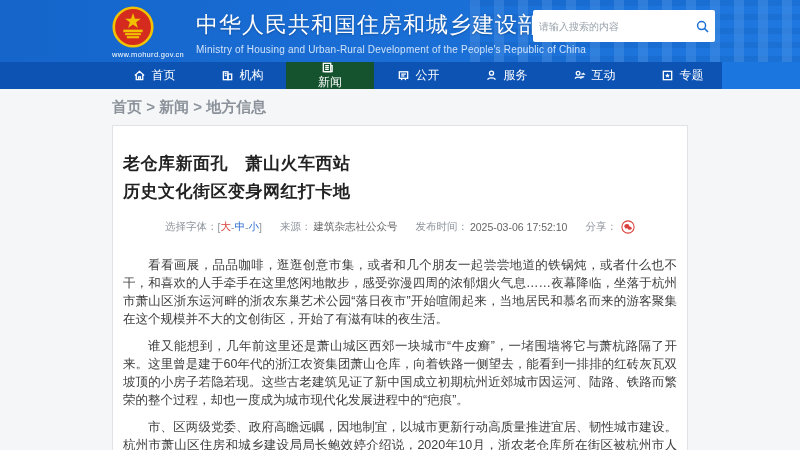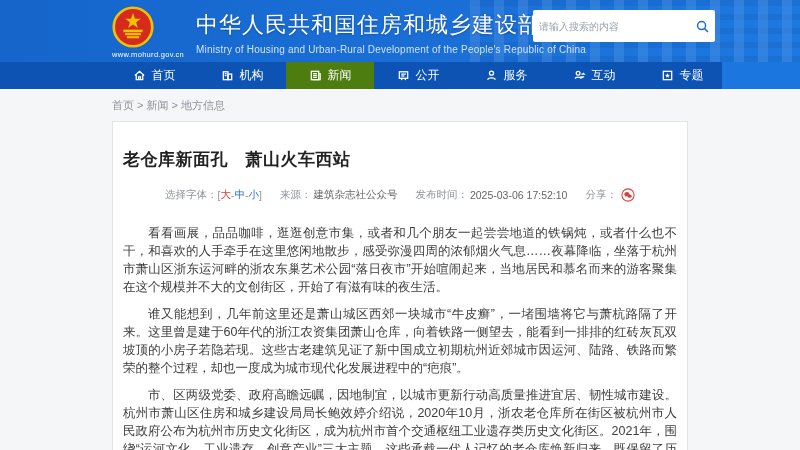--- a/index.html
+++ b/index.html
@@ -26,26 +26,26 @@
   .search-input { flex:1; border:none; outline:none; font-size:10px; color:#333; background:transparent; }
   .search-input::placeholder { color:#9aa3ad; }
   .search-btn { background:none; border:none; cursor:pointer; display:flex; align-items:center; }
 
   
   .nav { position:relative; height:27px; background:#1b76df; }
   .nav-dark { position:absolute; left:0; top:0; width:722px; height:27px; background:#0c53b4; }
   .nav-items { position:absolute; left:110px; top:0; display:flex; height:27px; }
   .nav-item { width:88px; height:27px; display:flex; align-items:center; justify-content:center;
     color:#fff; font-size:12px; cursor:pointer; }
-  .nav-item.active { background:#4d7c0f; }
+  .nav-item.active { background:#14532d;flex-direction:column; }
   .nav-item .nicon { display:flex; margin-right:6px; }
   .nav-item svg { width:13px; height:13px; stroke:#fff; fill:none; stroke-width:1.4; }
 
   
-  .breadcrumb { margin:9px 0 0 112px; font-size:11px; color:#8b929b; }
+  .breadcrumb { margin:9px 0 0 112px; font-size:15px; color:#8b929b;font-weight:bold; }
 
   
   .card { width:576px; margin:8px auto 0; background:#fff; border:1px solid #e0e2e5;
     min-height:340px; padding:24px 10px 20px; }
   .article-title { text-align:left; font-size:17px; font-weight:bold; color:#222;
     line-height:1.65; letter-spacing:.5px; }
   .meta { display:flex; justify-content:center; align-items:center; margin-top:14px;
     font-size:10.5px; color:#8e959d; white-space:nowrap; }
   .meta .seg { margin:0 9px; display:flex; align-items:center; }
   .meta .val { color:#666; margin-left:2px; }
@@ -166,20 +166,21 @@
       <span>专题</span>
     </div>
   </div>
 </div>
 
 <div class="breadcrumb">首页 &gt; 新闻 &gt; 地方信息</div>
 
 <div class="card">
   <h1 class="article-title">
     <span>老仓库新面孔　萧山火车西站</span><br>
+    <span>历史文化街区变身网红打卡地</span>
   </h1>
 
   <div class="meta">
     <span class="seg">
       <span>选择字体：</span>
       <span class="fs-bracket">[</span>
       <span class="font-size-link fs-large">大</span>
       <span class="fs-sep">-</span>
       <span class="font-size-link fs-mid">中</span>
       <span class="fs-sep">-</span>

